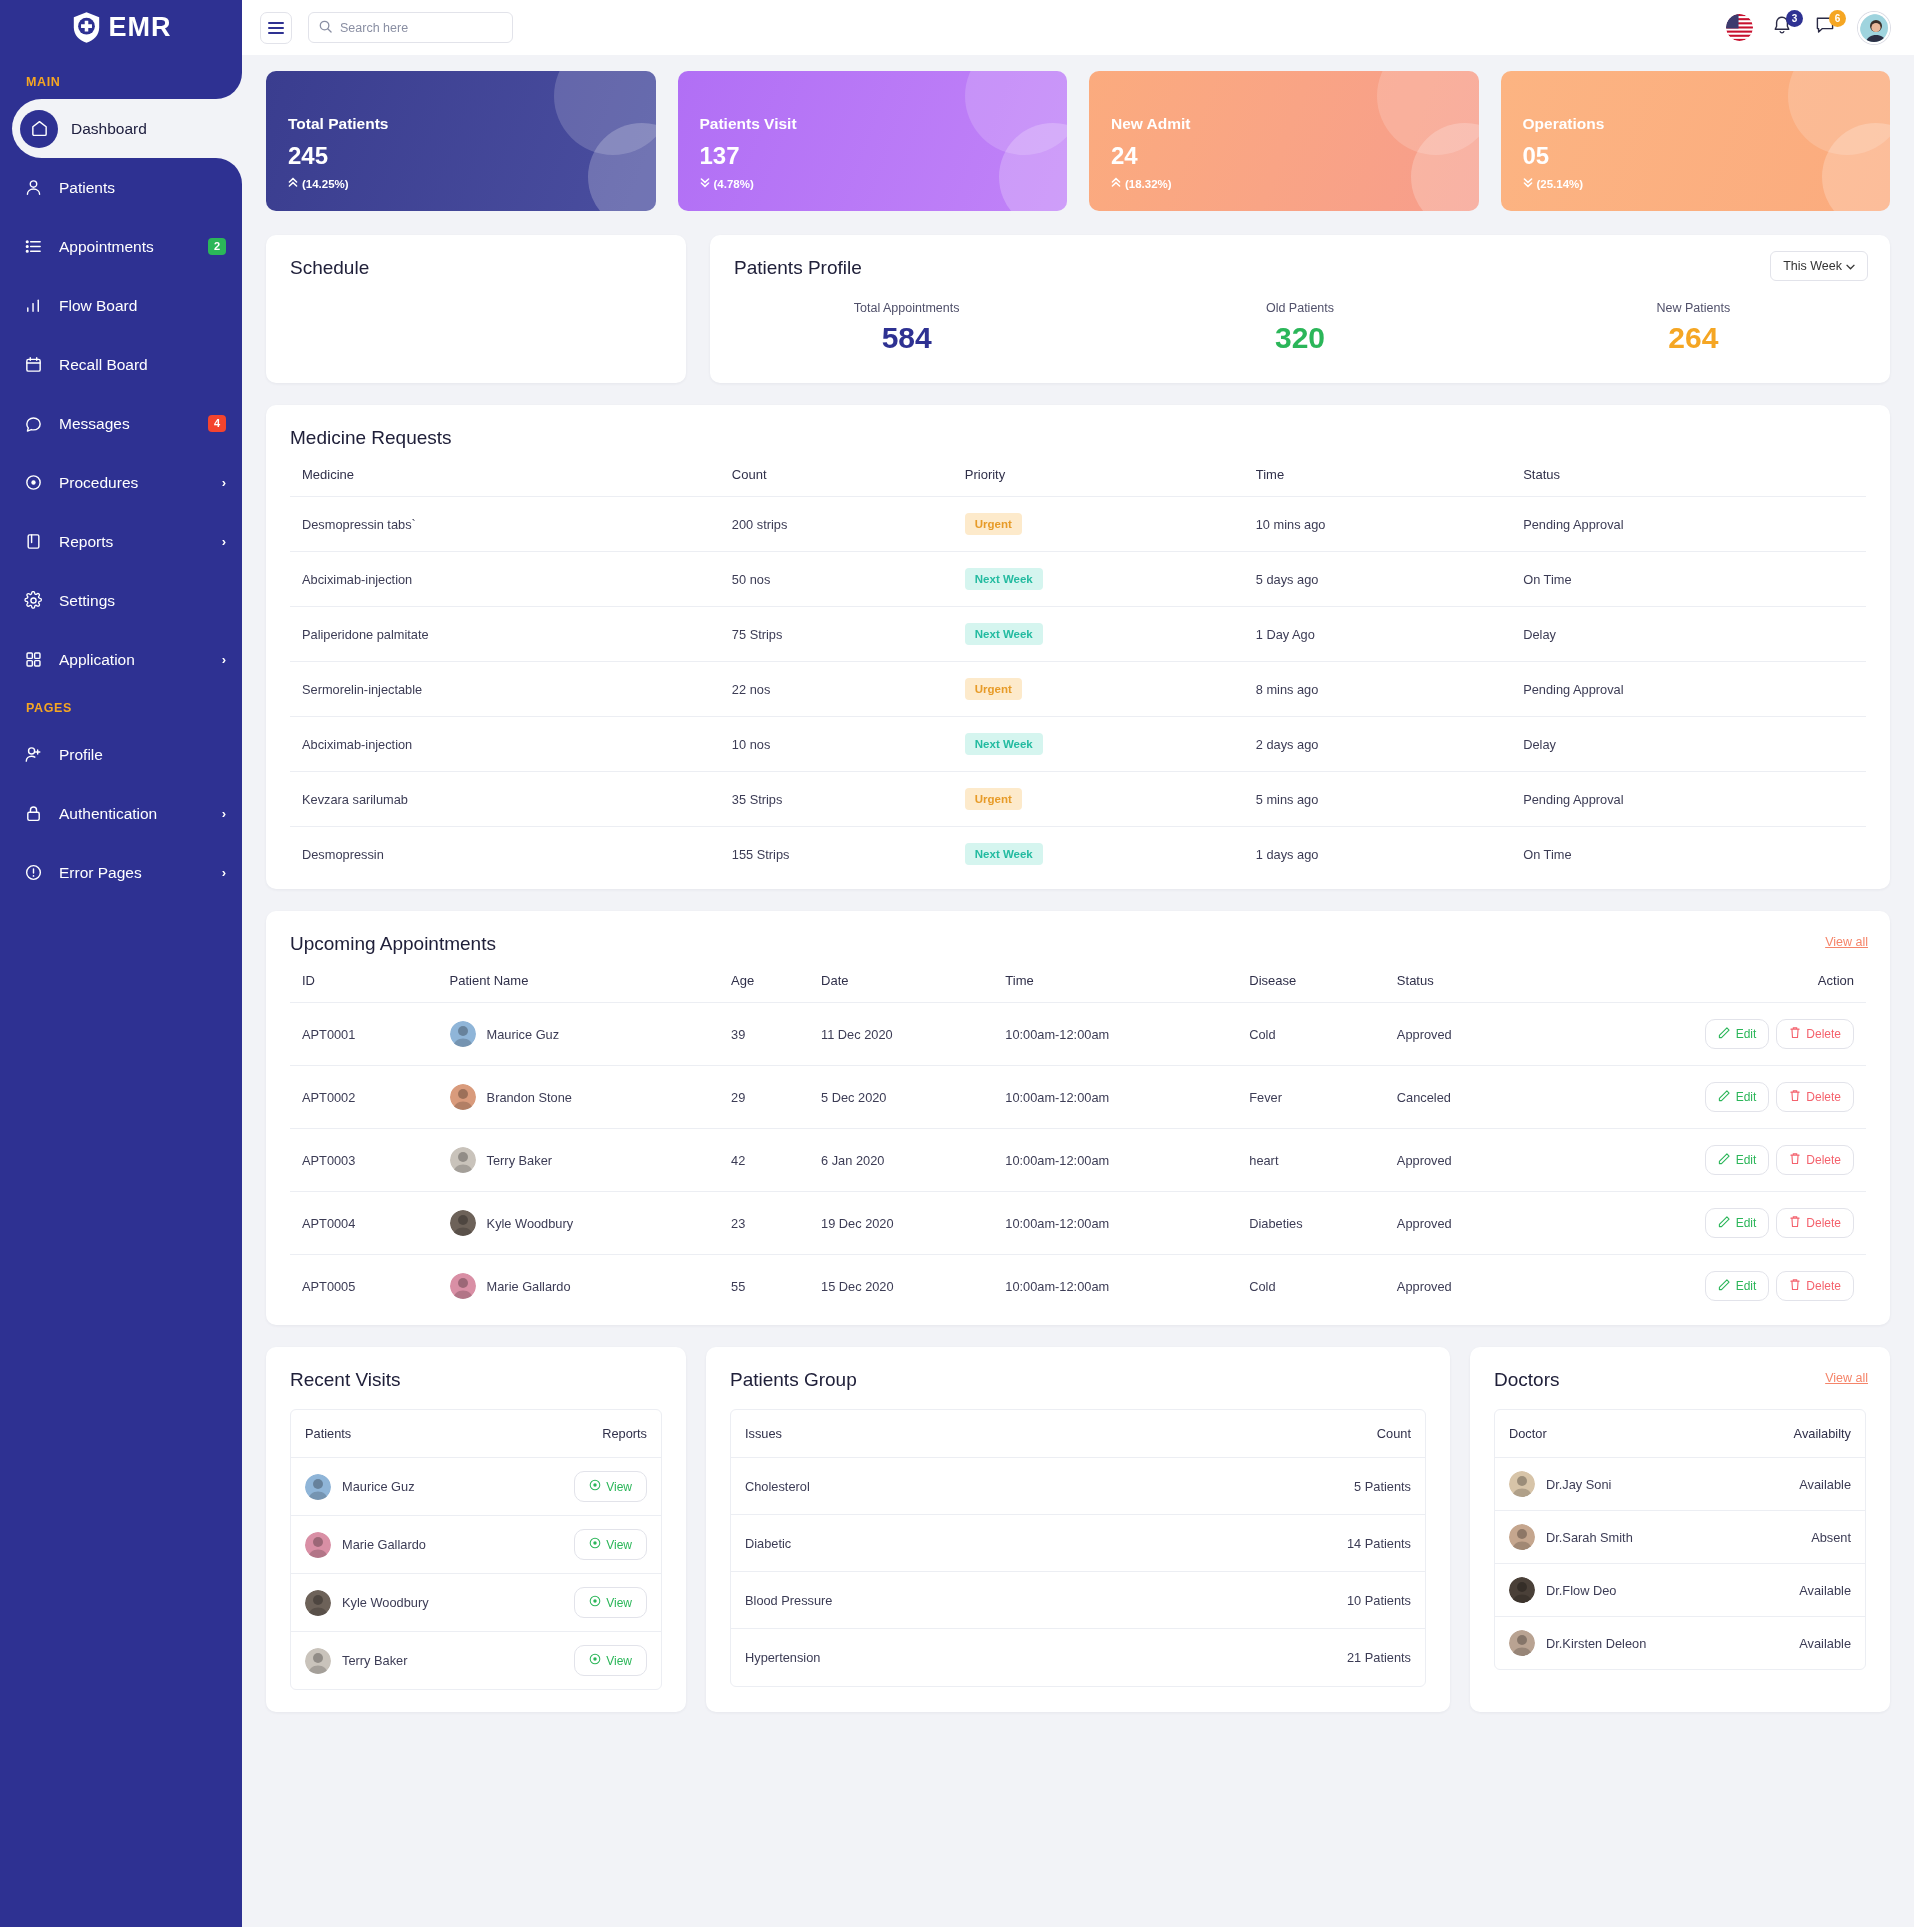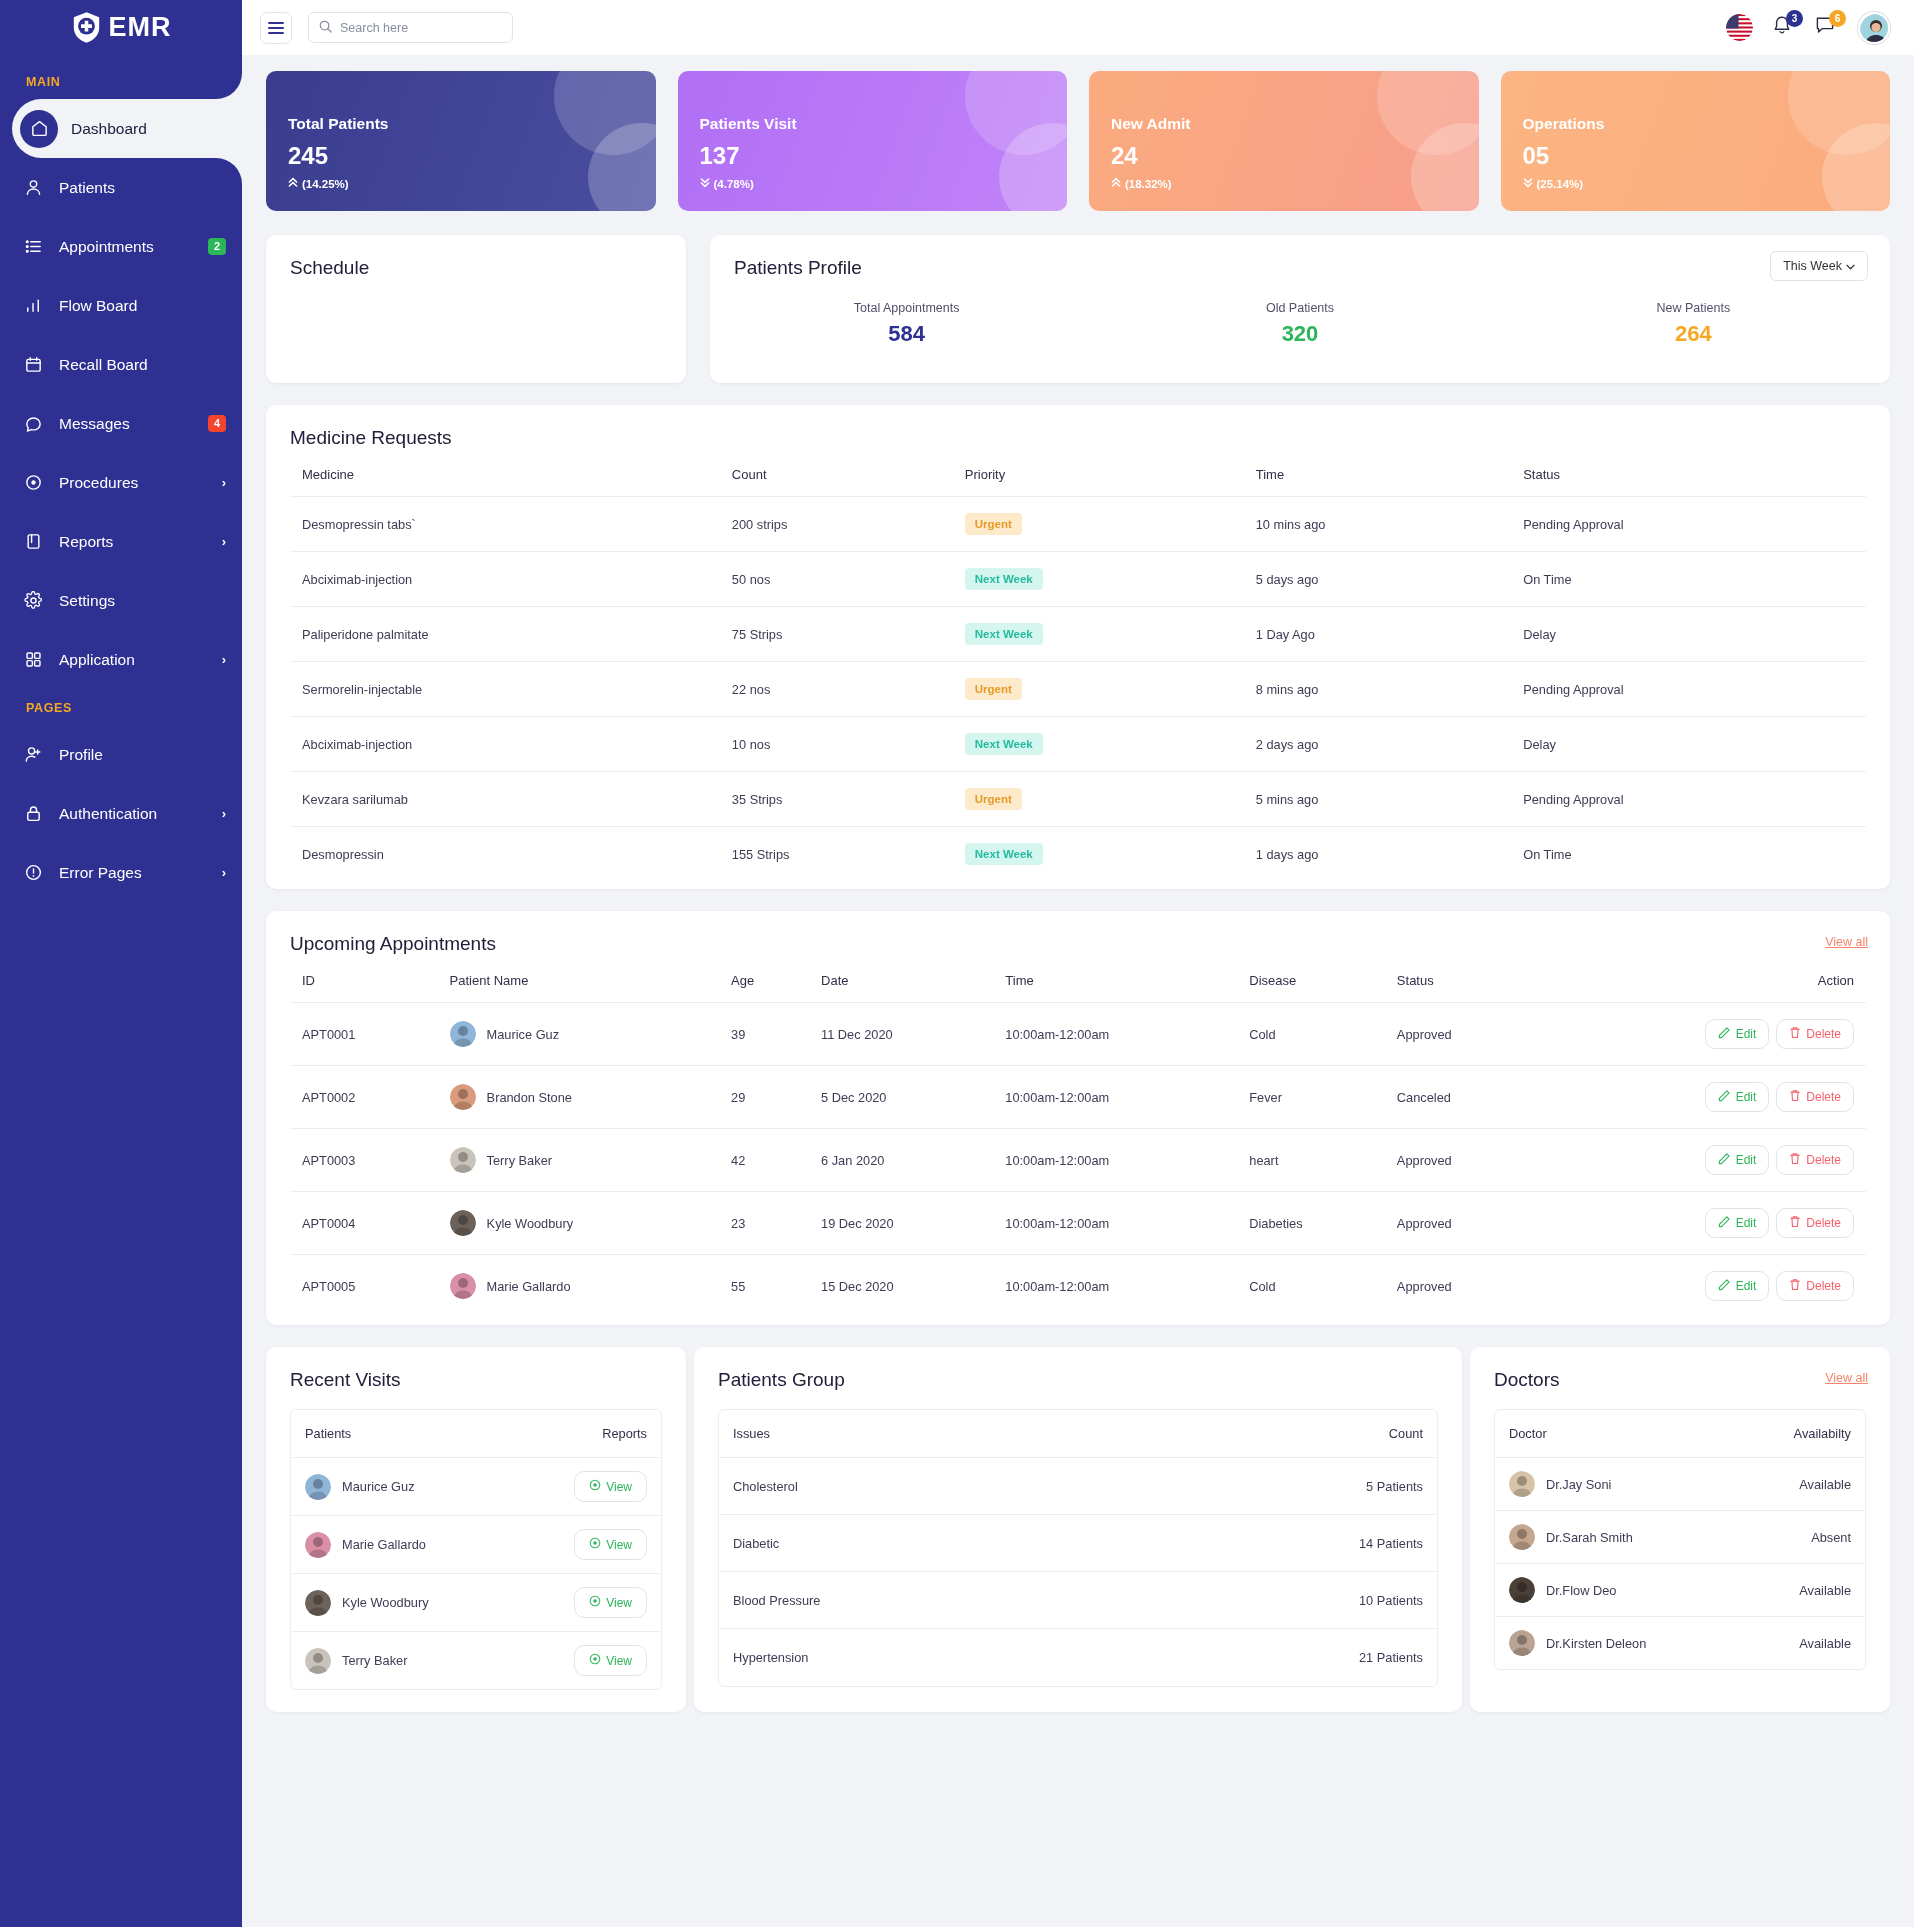--- a/index.html
+++ b/index.html
@@ -164,21 +164,21 @@
     background:#fff;
   }
 
   
   .row2 { display: flex; gap: 24px; margin-bottom: 22px; }
   .schedule-card { width: 420px; height: 148px; flex: 0 0 420px; }
   .profile-card { flex: 1; height: 148px; }
   .profile-stats { display:flex; padding: 4px 0 0 0; }
   .pstat { flex: 1; text-align: center; }
   .pstat-label { font-size: 12.5px; color: #50506a; margin-bottom: 6px; }
-  .pstat-value { font-size: 22px; font-weight: bold; }
+  .pstat-value { font-size: 30px; font-weight: bold; }
 
   
   .row3 { display:flex; gap: 24px; margin-bottom: 22px; }
   .med-card { flex: 1; }
   .rev-card { width: 420px; flex: 0 0 420px; height: 437px; }
 
   table { width: 100%; border-collapse: collapse; }
   .tbl th {
     font-size: 13px; color: #30304a; font-weight: normal; text-align: left;
     padding: 0 12px 14px 12px; border-bottom: 1px solid #eceef3;
@@ -211,21 +211,21 @@
     display:inline-flex; align-items:center; gap:5px;
     border: 1px solid #e2e3ea; border-radius: 10px;
     background:#fff; font-size: 12px; padding: 6px 12px; cursor:pointer;
     font-family: "Liberation Sans", sans-serif;
   }
   .btn-sm.edit { color:#2bb659; margin-right: 7px; }
   .btn-sm.del  { color:#f4626d; }
   .btn-sm.view { color:#2bb659; padding: 7px 14px; }
 
   
-  .row5 { display:flex; gap: 8px; }
+  .row5 { display:flex; gap: 20px; }
   .rv-card { width: 420px; flex:0 0 420px; }
   .pg-card { flex: 1; }
   .doc-card { width: 420px; flex: 0 0 420px; }
   .inner-tbl { margin: 0 24px 22px 24px; border: 1px solid #eceef3; border-radius: 6px; }
   .inner-tbl table { width: 100%; }
   .inner-tbl th {
     font-size: 12.8px; color:#30304a; font-weight:normal; text-align:left;
     padding: 16px 14px; border-bottom: 1px solid #eceef3;
   }
   .inner-tbl th.right, .inner-tbl td.right { text-align:right; }

